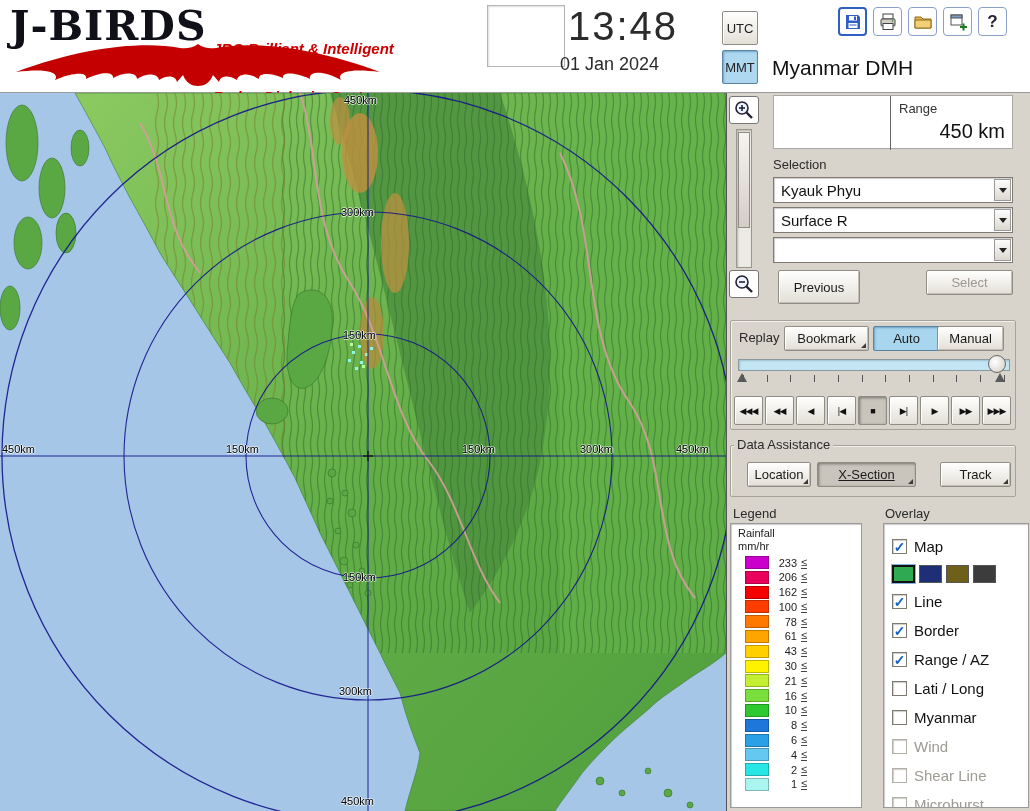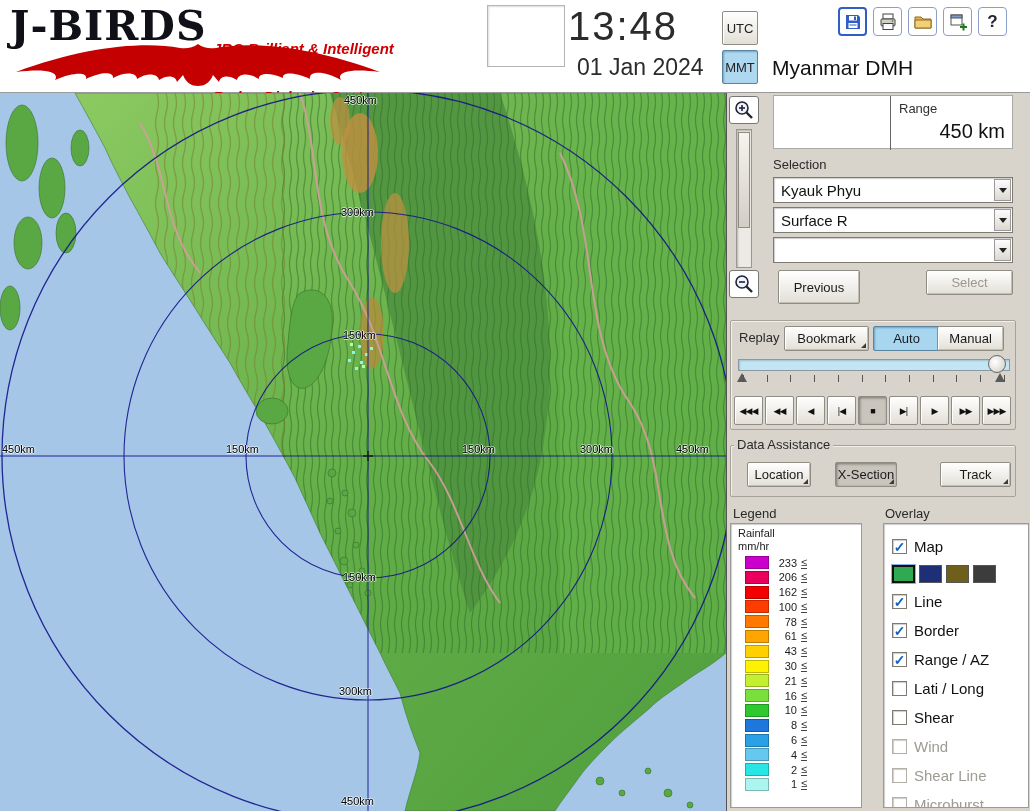--- a/index.html
+++ b/index.html
@@ -6,21 +6,21 @@
   *{box-sizing:border-box;font-family:"Liberation Sans",sans-serif;}
   .app{position:relative;width:1030px;height:811px;background:#d8d4cc;overflow:hidden;border:0;}
 
   
   .header{position:absolute;left:0;top:0;width:1030px;height:93px;background:#fff;border-bottom:1px solid #9a9a9a;}
   .logo-title{position:absolute;left:10px;top:2px;font-family:"DejaVu Serif",serif;font-weight:bold;font-size:41px;letter-spacing:1px;color:#101018;}
   .logo-sub{position:absolute;left:213px;top:9px;color:#cc0000;font-weight:bold;font-style:italic;line-height:16px;font-size:15px;white-space:pre;}
   .eagle{position:absolute;left:8px;top:42px;}
   .status-box{position:absolute;left:487px;top:5px;width:78px;height:62px;background:#fff;border:1px solid #b5b5b5;box-shadow:inset 1px 1px 2px #ddd;}
   .time{position:absolute;left:568px;top:4px;font-size:40px;color:#2b2b2b;letter-spacing:2px;}
-  .date{position:absolute;left:577px;top:54px;font-size:23px;color:#2b2b2b;}
+  .date{position:absolute;left:560px;top:54px;font-size:18px;color:#2b2b2b;}
   .tz-btn{position:absolute;left:722px;width:36px;height:34px;display:flex;align-items:center;justify-content:center;font-size:13px;color:#222;border:1px solid #8f8c84;border-radius:2px;background:linear-gradient(#ffffff,#e2dfd6);box-shadow:inset 1px 1px 0 #fff;cursor:pointer;}
   .tz-btn.sel{background:#aed7f0;box-shadow:inset 1px 1px 2px #6fa3c6;border-color:#5b84a0;}
   .toolbar{position:absolute;left:838px;top:7px;display:flex;gap:6px;}
   .tool-btn{width:29px;height:29px;background:#fff;border:1px solid #8aa0c8;border-radius:4px;display:flex;align-items:center;justify-content:center;cursor:pointer;padding:0;}
   .tool-btn.focused{border:2px solid #2f5fc4;}
   .site-title{position:absolute;left:772px;top:56px;font-size:21px;color:#111;}
 
   
   .map{position:absolute;left:0;top:93px;width:726px;height:718px;background:#d946ef;overflow:hidden;}
   .ring-label{position:absolute;font-size:11px;color:#000;white-space:nowrap;text-shadow:0 1px 0 rgba(255,255,255,.8),1px 0 0 rgba(255,255,255,.8),0 -1px 0 rgba(255,255,255,.6);}
@@ -317,21 +317,21 @@
           <button class="pbtn">▶|</button>
           <button class="pbtn">▶</button>
           <button class="pbtn">▶▶</button>
           <button class="pbtn">▶▶▶</button>
         </div>
     </div>
 
     <div class="groupbox" style="left:3px;top:352px;width:286px;height:52px;">
       <div class="gb-label" style="left:3px;top:-9px;">Data Assistance</div>
       <button class="btn menu-corner" style="left:16px;top:16px;width:64px;height:25px;">Location</button>
-      <button class="btn menu-corner pressed" style="left:104px;top:16px;width:62px;height:25px;">X-Section</button>
+      <button class="btn menu-corner pressed" style="left:86px;top:16px;width:99px;height:25px;text-decoration:underline;">X-Section</button>
       <button class="btn menu-corner" style="left:209px;top:16px;width:71px;height:25px;">Track</button>
     </div>
 
     <div class="label13" style="left:6px;top:413px;">Legend</div>
     <div class="white-box" style="left:3px;top:430px;width:132px;height:285px;">
       <div class="lg-head">Rainfall</div>
       <div class="lg-head" style="margin-top:0;">mm/hr</div>
       <div class="lg-rows">
           <div class="lg-row">
             <span class="lg-sw" style="background: rgb(204, 0, 204);"></span>
@@ -448,21 +448,21 @@
               <span class="ck">✓</span>
             </span>
             <span class="ov-label">Range / AZ</span>
           </div>
           <div class="ov-row">
             <span class="cb"></span>
             <span class="ov-label">Lati / Long</span>
           </div>
           <div class="ov-row">
             <span class="cb"></span>
-            <span class="ov-label">Shear</span>
+            <span class="ov-label">Myanmar</span>
           </div>
           <div class="ov-row disabled">
             <span class="cb"></span>
             <span class="ov-label">Wind</span>
           </div>
           <div class="ov-row disabled">
             <span class="cb"></span>
             <span class="ov-label">Shear Line</span>
           </div>
           <div class="ov-row disabled">

